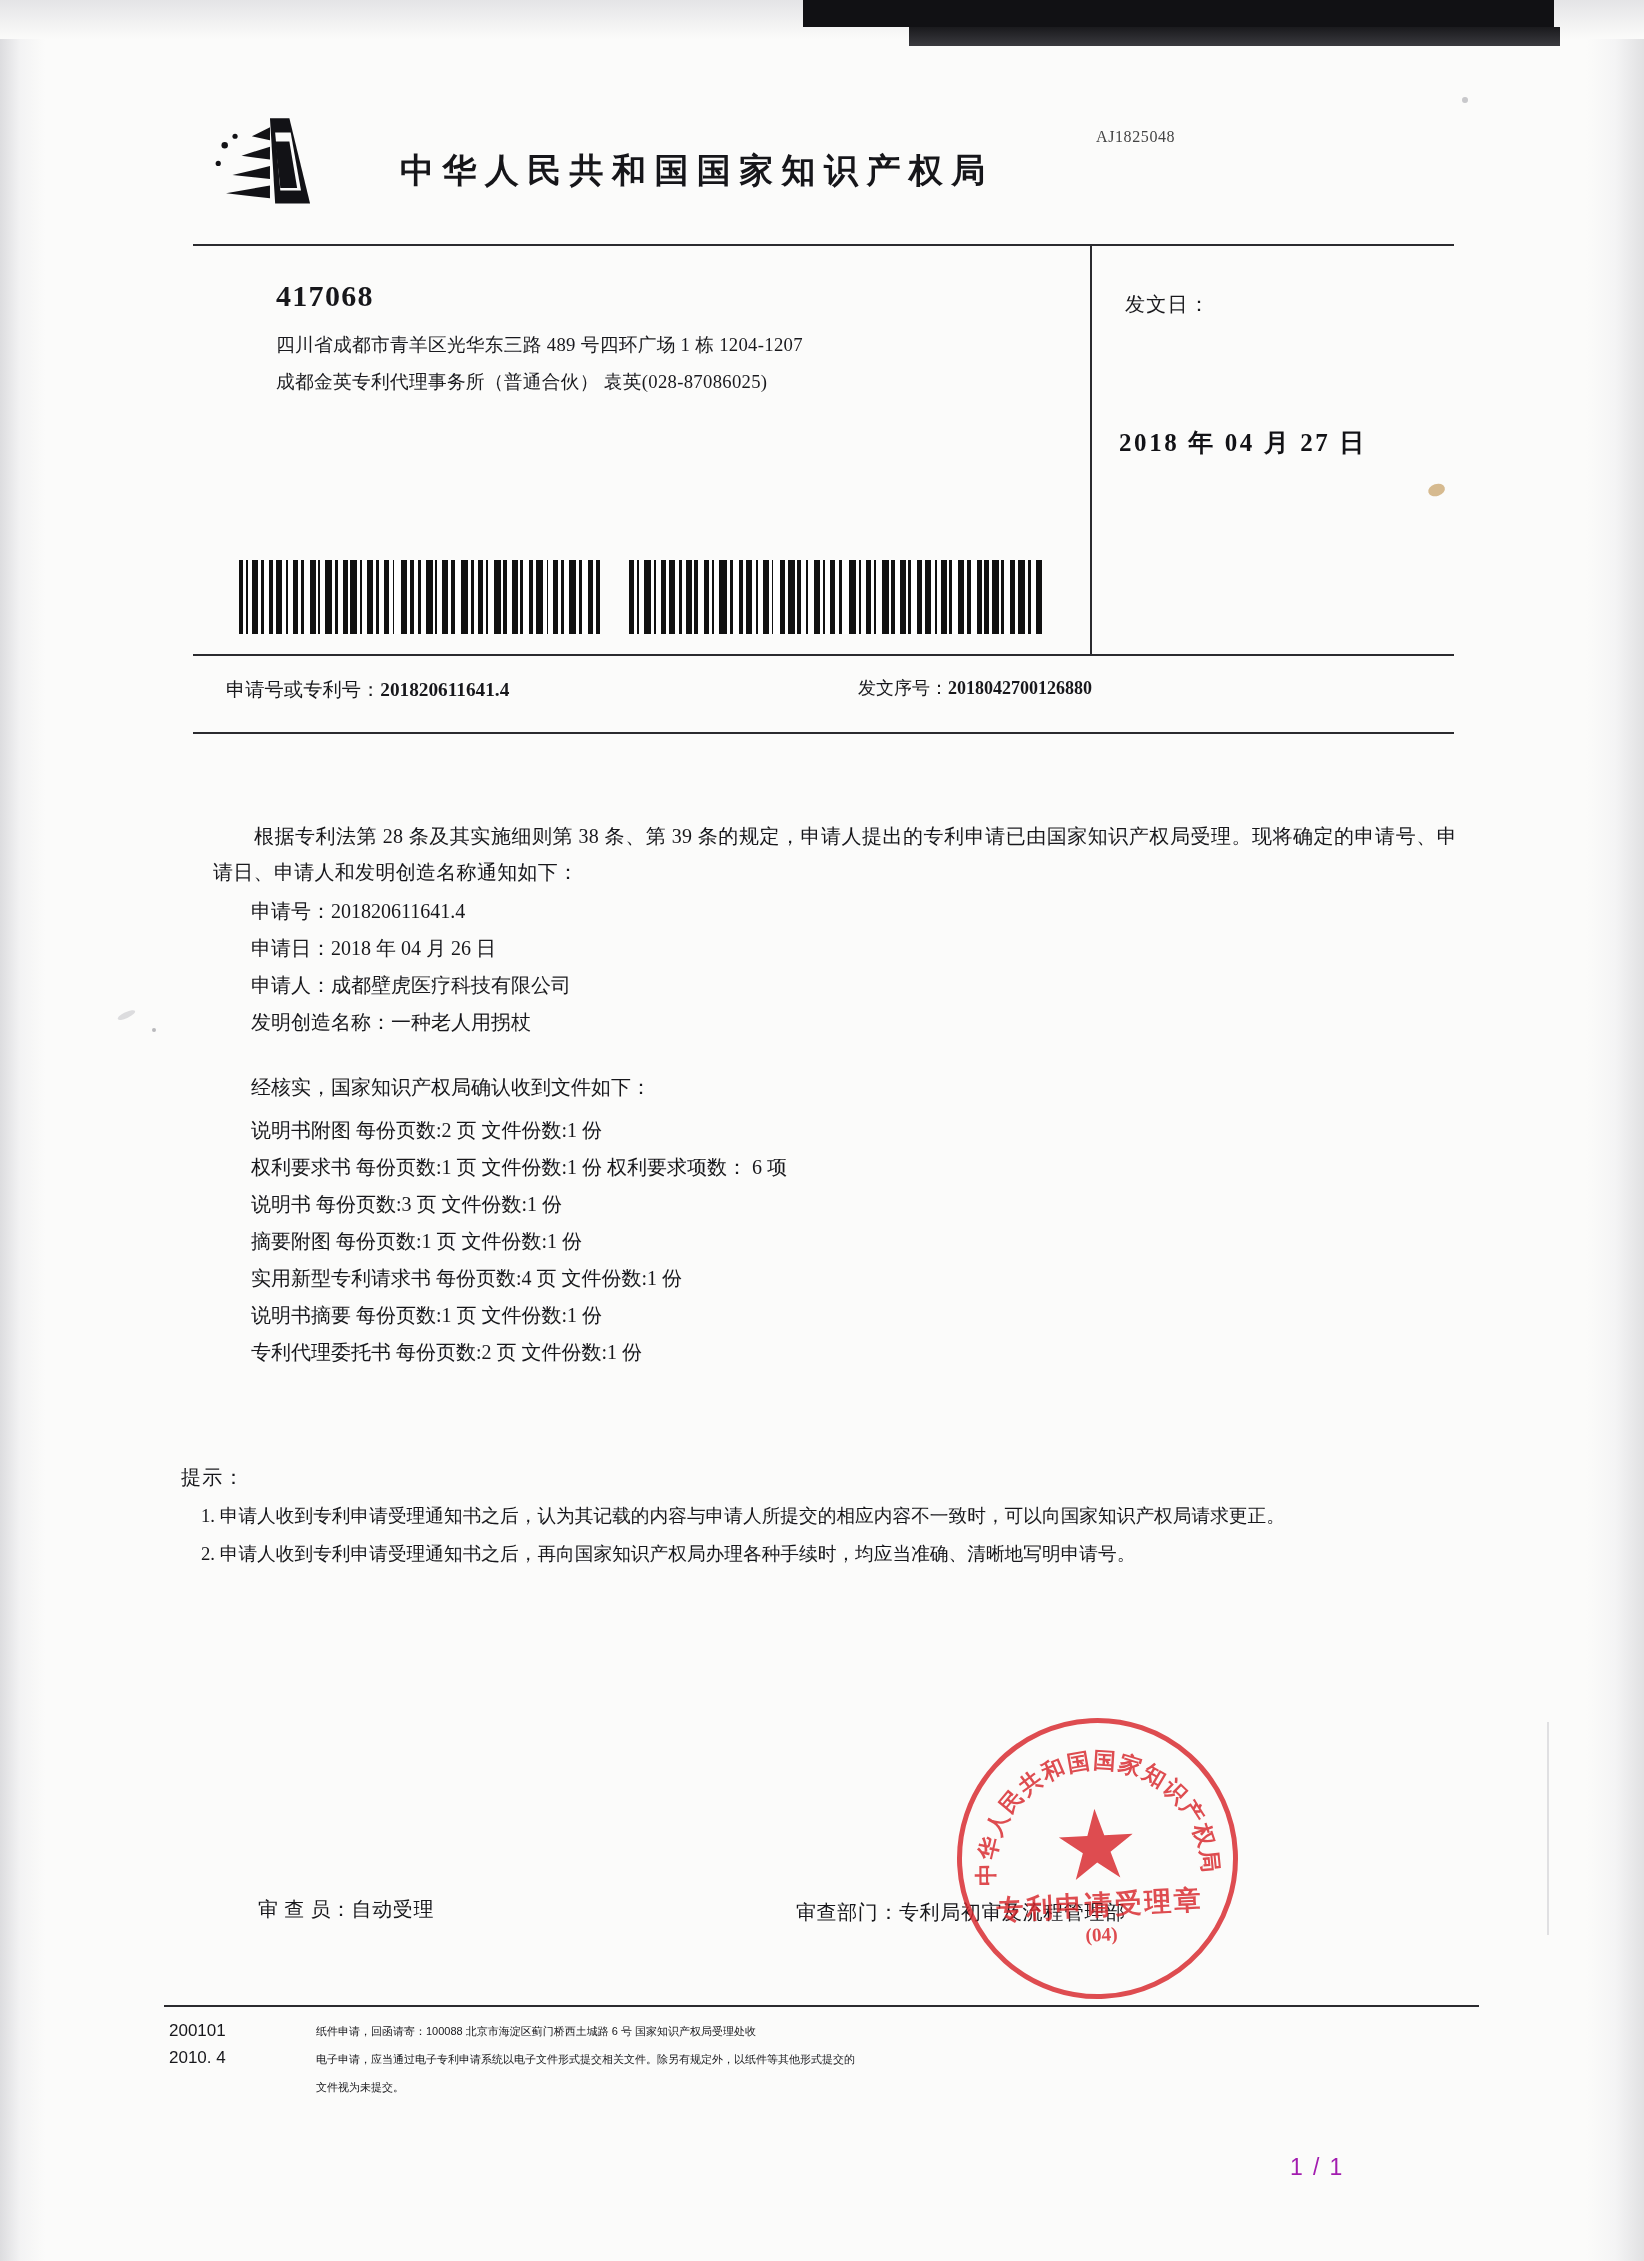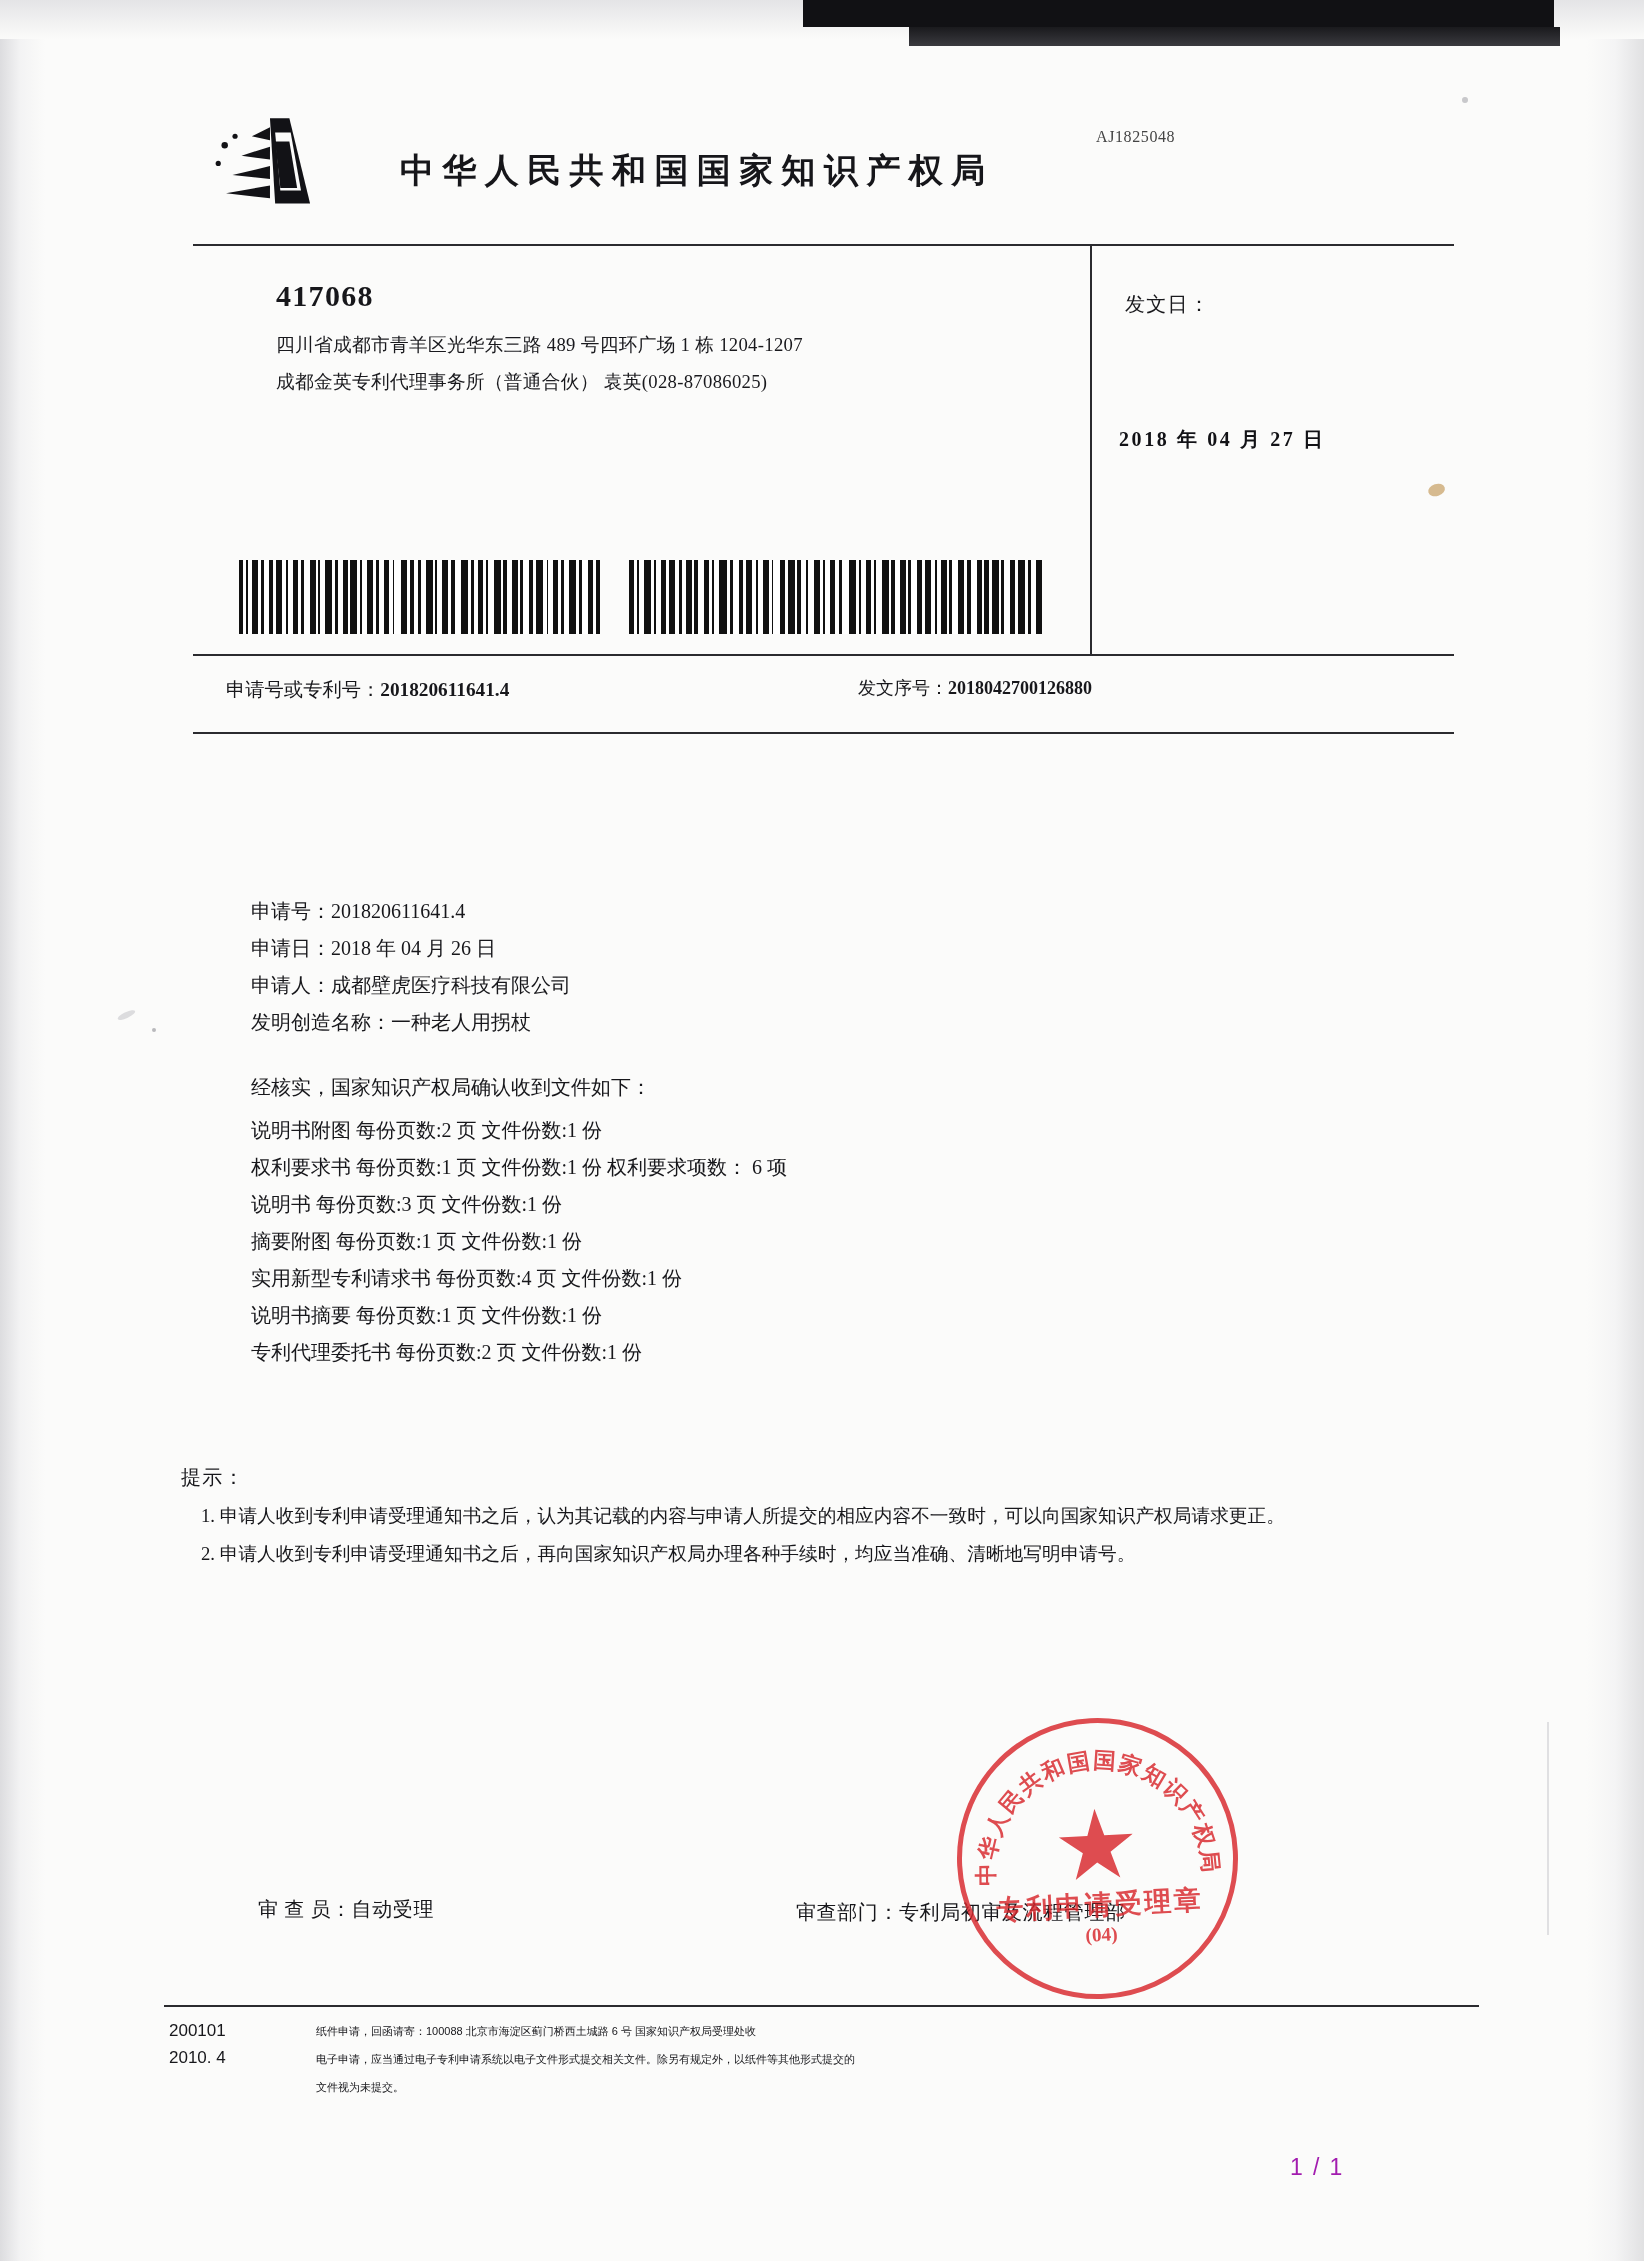--- a/index.html
+++ b/index.html
@@ -104,21 +104,21 @@
   .issue-label {
     position: absolute;
     left: 1125px; top: 291px;
     font-size: 20px;
     color: #19191d;
     letter-spacing: 1.3px;
   }
   .issue-date {
     position: absolute;
     left: 1119px; top: 426px;
-    font-size: 20px;
+    font-size: 25px;
     font-weight: bold;
     letter-spacing: 2.6px;
     color: #121216;
     font-family: "Liberation Serif", serif;
   }
   .smudge {
     position: absolute;
     left: 1428px; top: 484px;
     width: 17px; height: 11.6px;
     background: #c9a46b;
@@ -560,20 +560,21 @@
   </div>
 
   <div class="appnum-row">
     <span>申请号或专利号：</span><b>201820611641.4</b>
   </div>
   <div class="serial-row">
     <span>发文序号：</span><b>2018042700126880</b>
   </div>
 
 
+  <div class="para intro">根据专利法第 28 条及其实施细则第 38 条、第 39 条的规定，申请人提出的专利申请已由国家知识产权局受理。现将确定的申请号、申请日、申请人和发明创造名称通知如下：</div>
 
   <div class="field-list">
     <div>申请号：201820611641.4</div>
     <div>申请日：2018 年 04 月 26 日</div>
     <div>申请人：成都壁虎医疗科技有限公司</div>
     <div>发明创造名称：一种老人用拐杖</div>
   </div>
 
   <div class="docs-head">经核实，国家知识产权局确认收到文件如下：</div>
 

